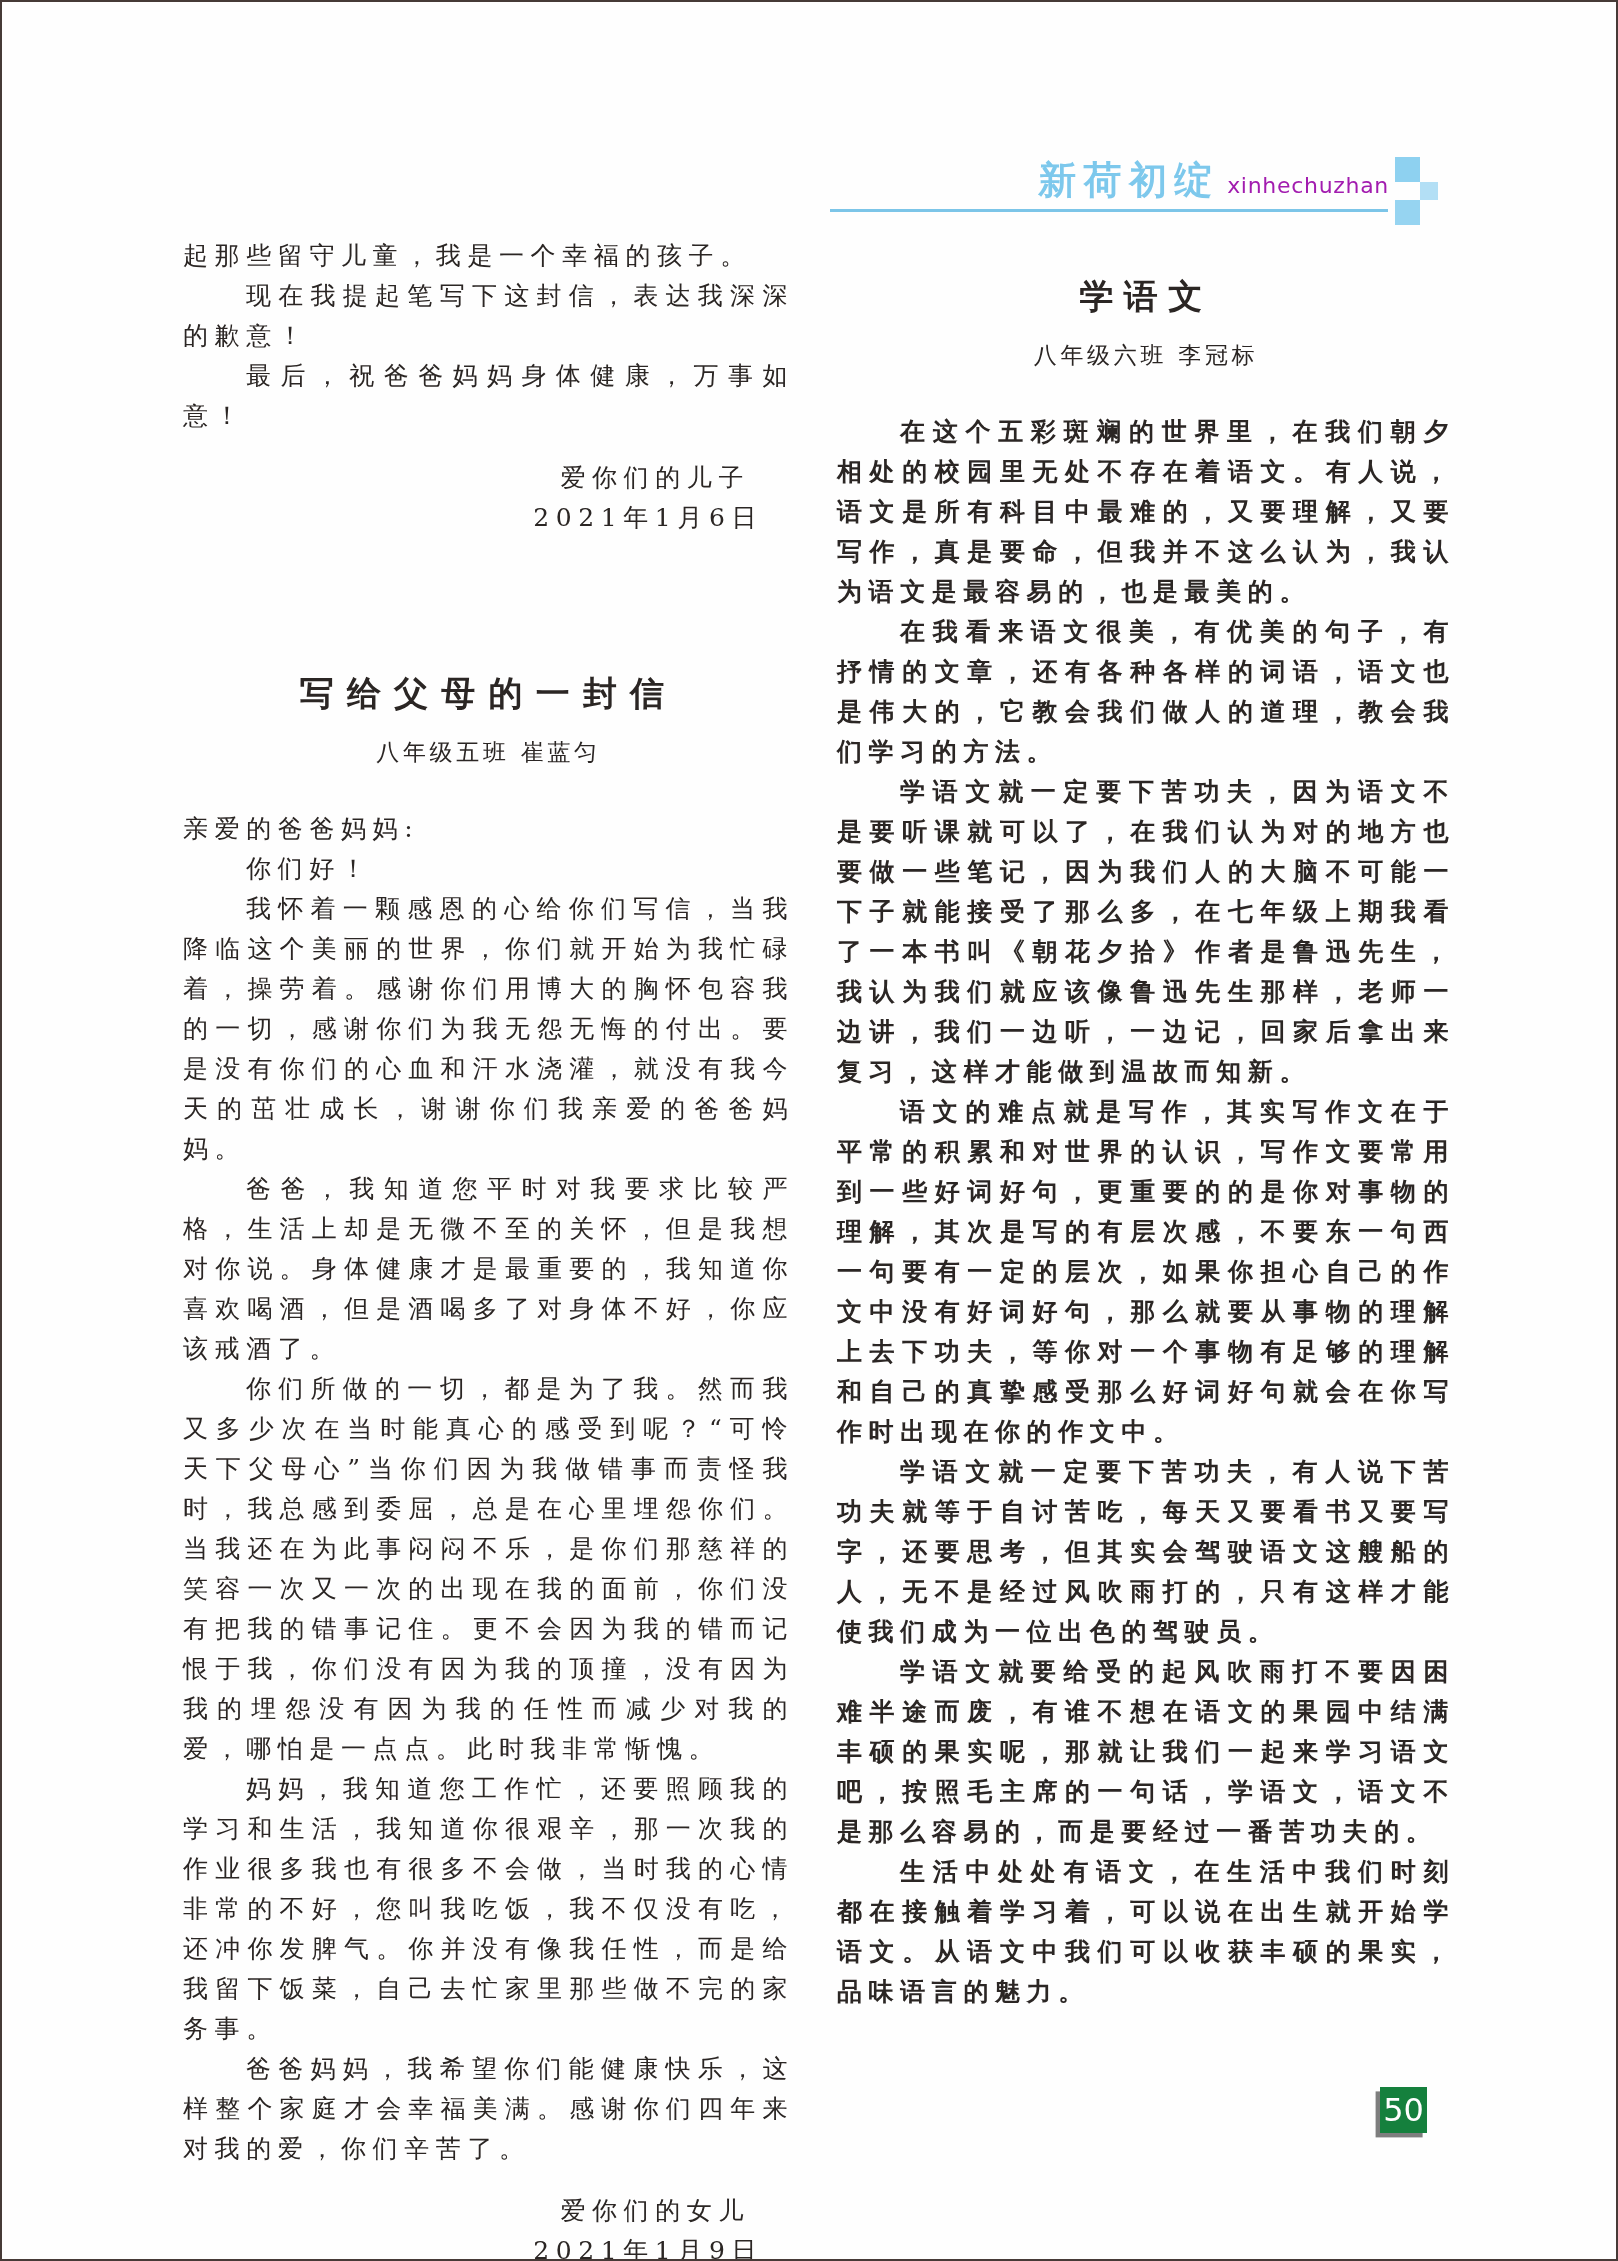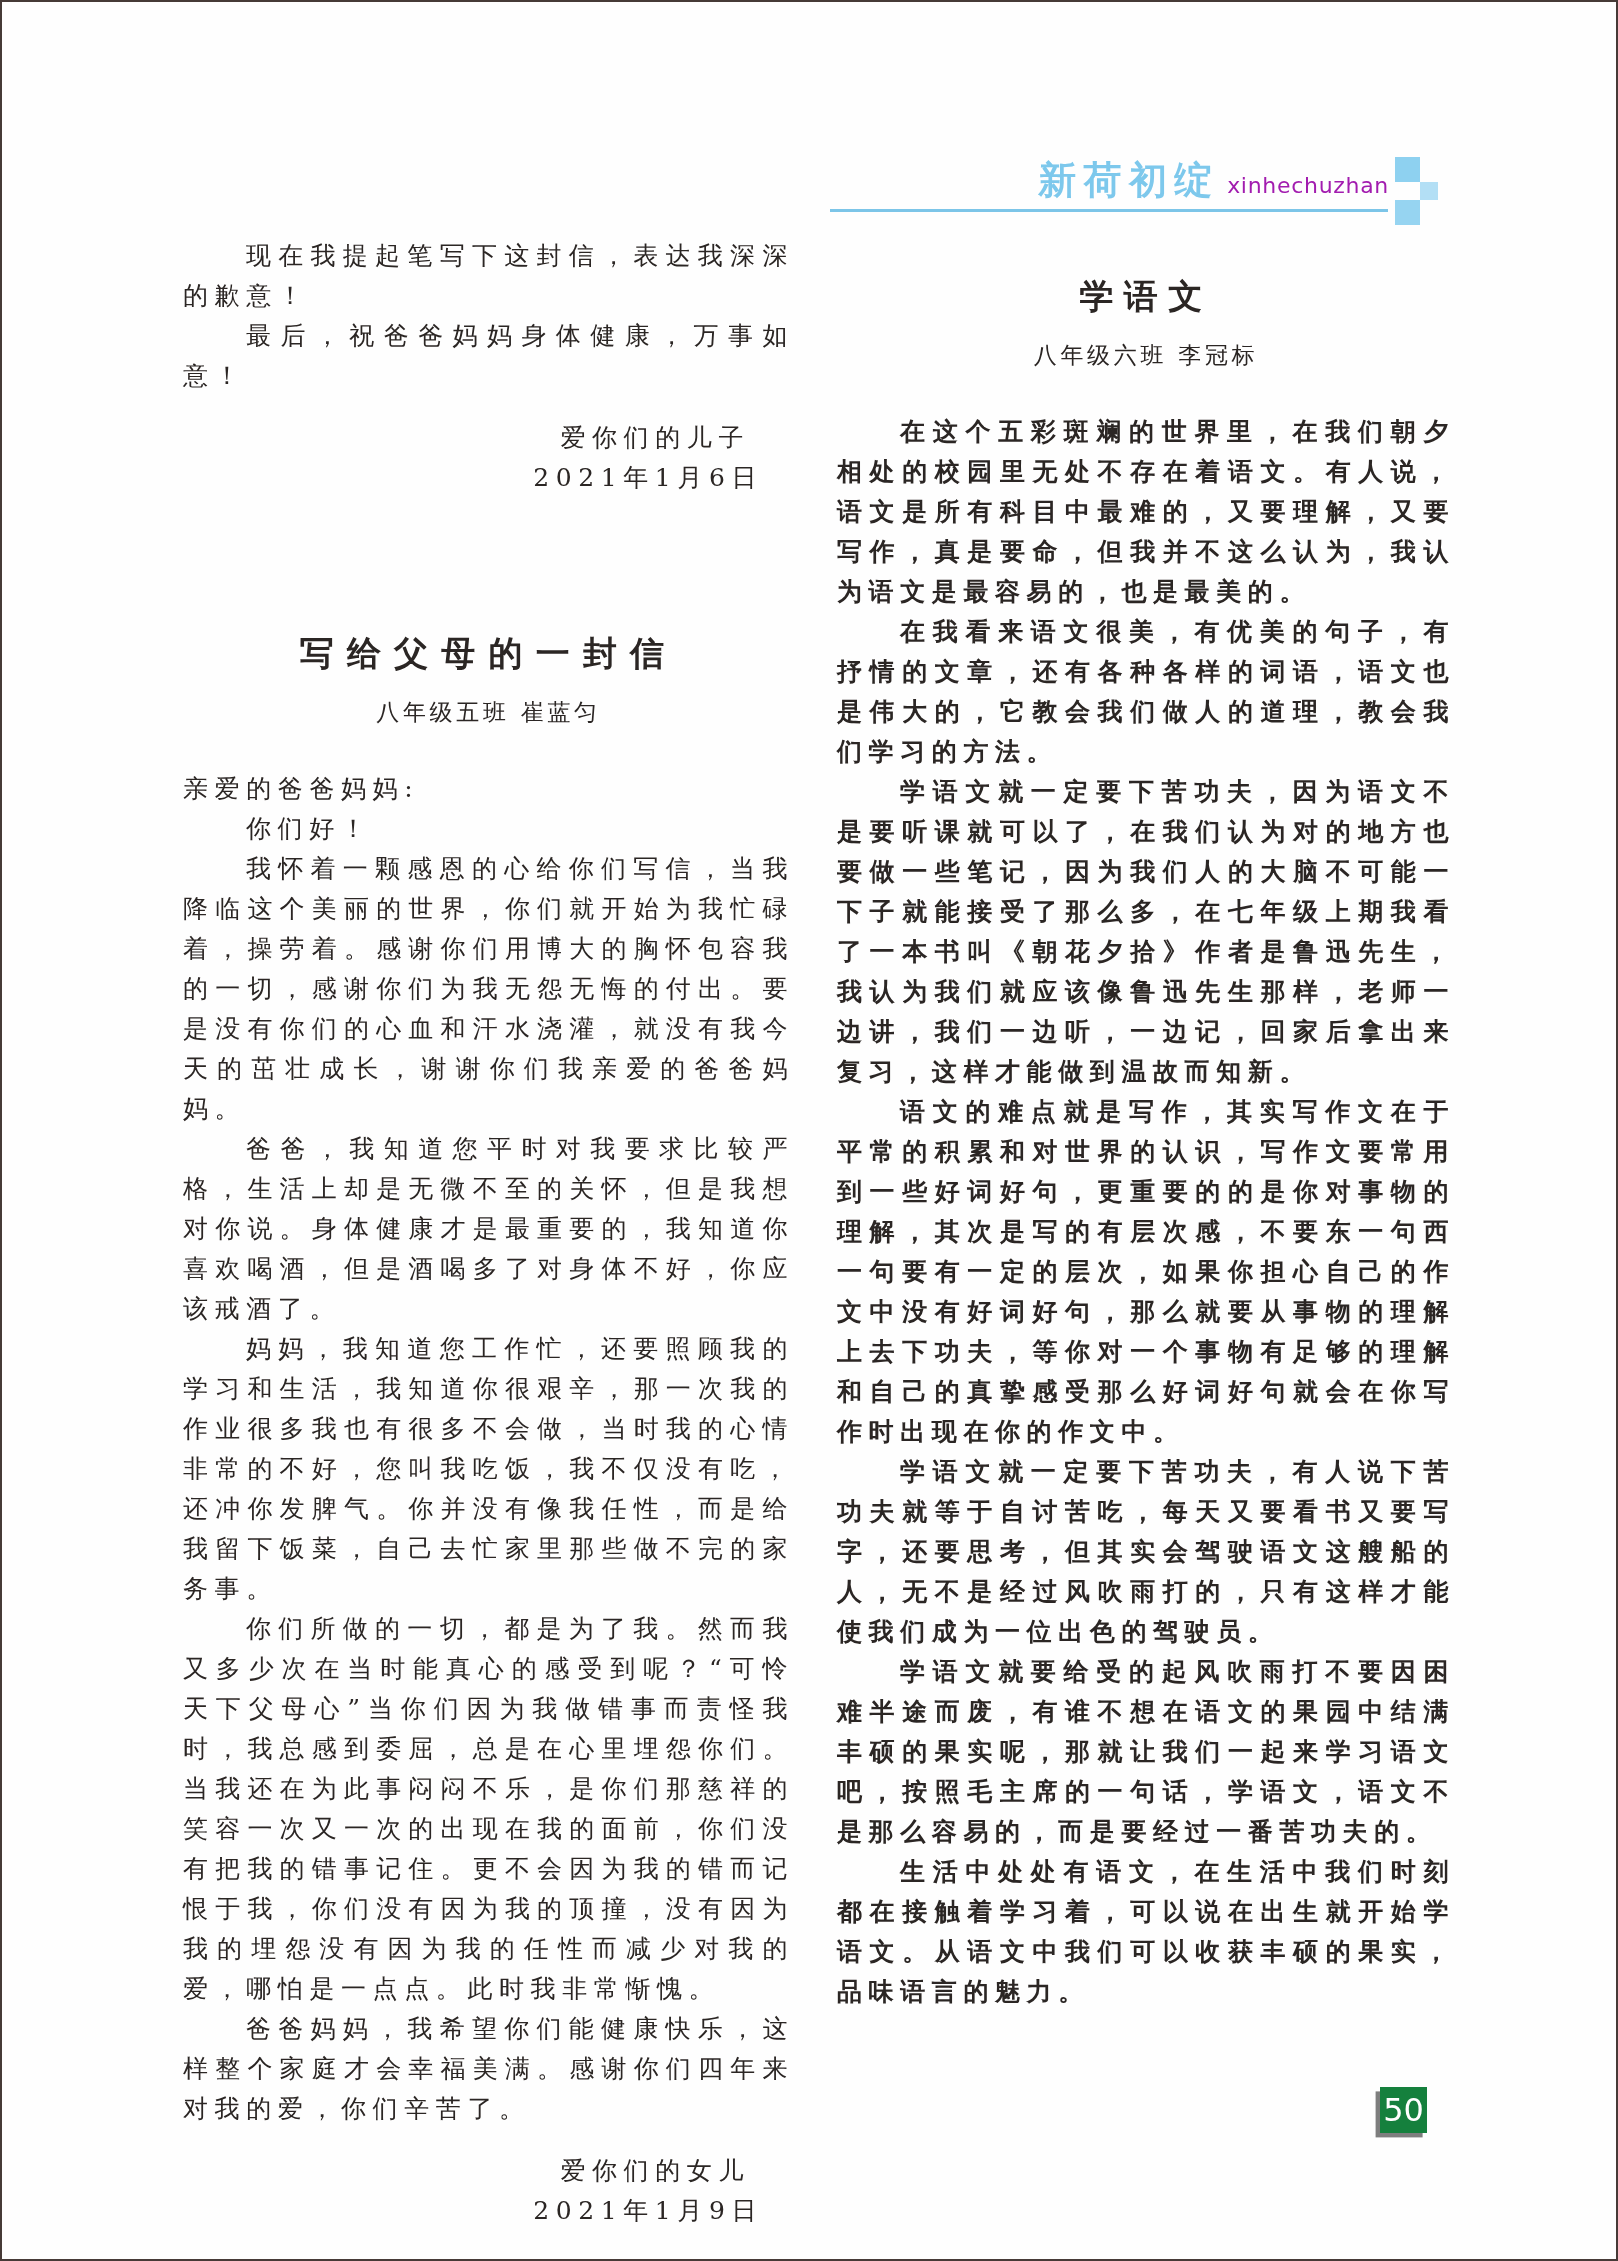--- a/index.html
+++ b/index.html
@@ -88,35 +88,36 @@
   <div class="header-rule"></div>
   <div class="deco">
     <div class="sq sq1"></div>
     <div class="sq sq2"></div>
     <div class="sq sq3"></div>
   </div>
 
   <div class="content">
 
     <div class="col-left">
+      <p>起那些留守儿童，我是一个幸福的孩子。</p>
       <p class="ind">现在我提起笔写下这封信，表达我深深的歉意！</p>
       <p class="ind">最后，祝爸爸妈妈身体健康，万事如意！</p>
       <p class="sig">爱你们的儿子</p>
       <p class="sigdate">2021年1月6日</p>
 
       <p class="art-title">写给父母的一封信</p>
       <p class="art-author">八年级五班 崔蓝匀</p>
 
       <div class="letter-body">
         <p>亲爱的爸爸妈妈:</p>
         <p class="ind">你们好！</p>
         <p class="ind">我怀着一颗感恩的心给你们写信，当我降临这个美丽的世界，你们就开始为我忙碌着，操劳着。感谢你们用博大的胸怀包容我的一切，感谢你们为我无怨无悔的付出。要是没有你们的心血和汗水浇灌，就没有我今天的茁壮成长，谢谢你们我亲爱的爸爸妈妈。</p>
         <p class="ind">爸爸，我知道您平时对我要求比较严格，生活上却是无微不至的关怀，但是我想对你说。身体健康才是最重要的，我知道你喜欢喝酒，但是酒喝多了对身体不好，你应该戒酒了。</p>
+        <p class="ind">你们所做的一切，都是为了我。然而我又多少次在当时能真心的感受到呢？“可怜天下父母心”当你们因为我做错事而责怪我时，我总感到委屈，总是在心里埋怨你们。当我还在为此事闷闷不乐，是你们那慈祥的笑容一次又一次的出现在我的面前，你们没有把我的错事记住。更不会因为我的错而记恨于我，你们没有因为我的顶撞，没有因为我的埋怨没有因为我的任性而减少对我的爱，哪怕是一点点。此时我非常惭愧。</p>
         <p class="ind">妈妈，我知道您工作忙，还要照顾我的学习和生活，我知道你很艰辛，那一次我的作业很多我也有很多不会做，当时我的心情非常的不好，您叫我吃饭，我不仅没有吃，还冲你发脾气。你并没有像我任性，而是给我留下饭菜，自己去忙家里那些做不完的家务事。</p>
-        <p class="ind">你们所做的一切，都是为了我。然而我又多少次在当时能真心的感受到呢？“可怜天下父母心”当你们因为我做错事而责怪我时，我总感到委屈，总是在心里埋怨你们。当我还在为此事闷闷不乐，是你们那慈祥的笑容一次又一次的出现在我的面前，你们没有把我的错事记住。更不会因为我的错而记恨于我，你们没有因为我的顶撞，没有因为我的埋怨没有因为我的任性而减少对我的爱，哪怕是一点点。此时我非常惭愧。</p>
         <p class="ind">爸爸妈妈，我希望你们能健康快乐，这样整个家庭才会幸福美满。感谢你们四年来对我的爱，你们辛苦了。</p>
         <p class="sig">爱你们的女儿</p>
         <p class="sigdate">2021年1月9日</p>
       </div>
     </div>
 
     <div class="col-right">
       <p class="essay-title">学语文</p>
       <p class="essay-author">八年级六班 李冠标</p>
       <div class="essay-body">

